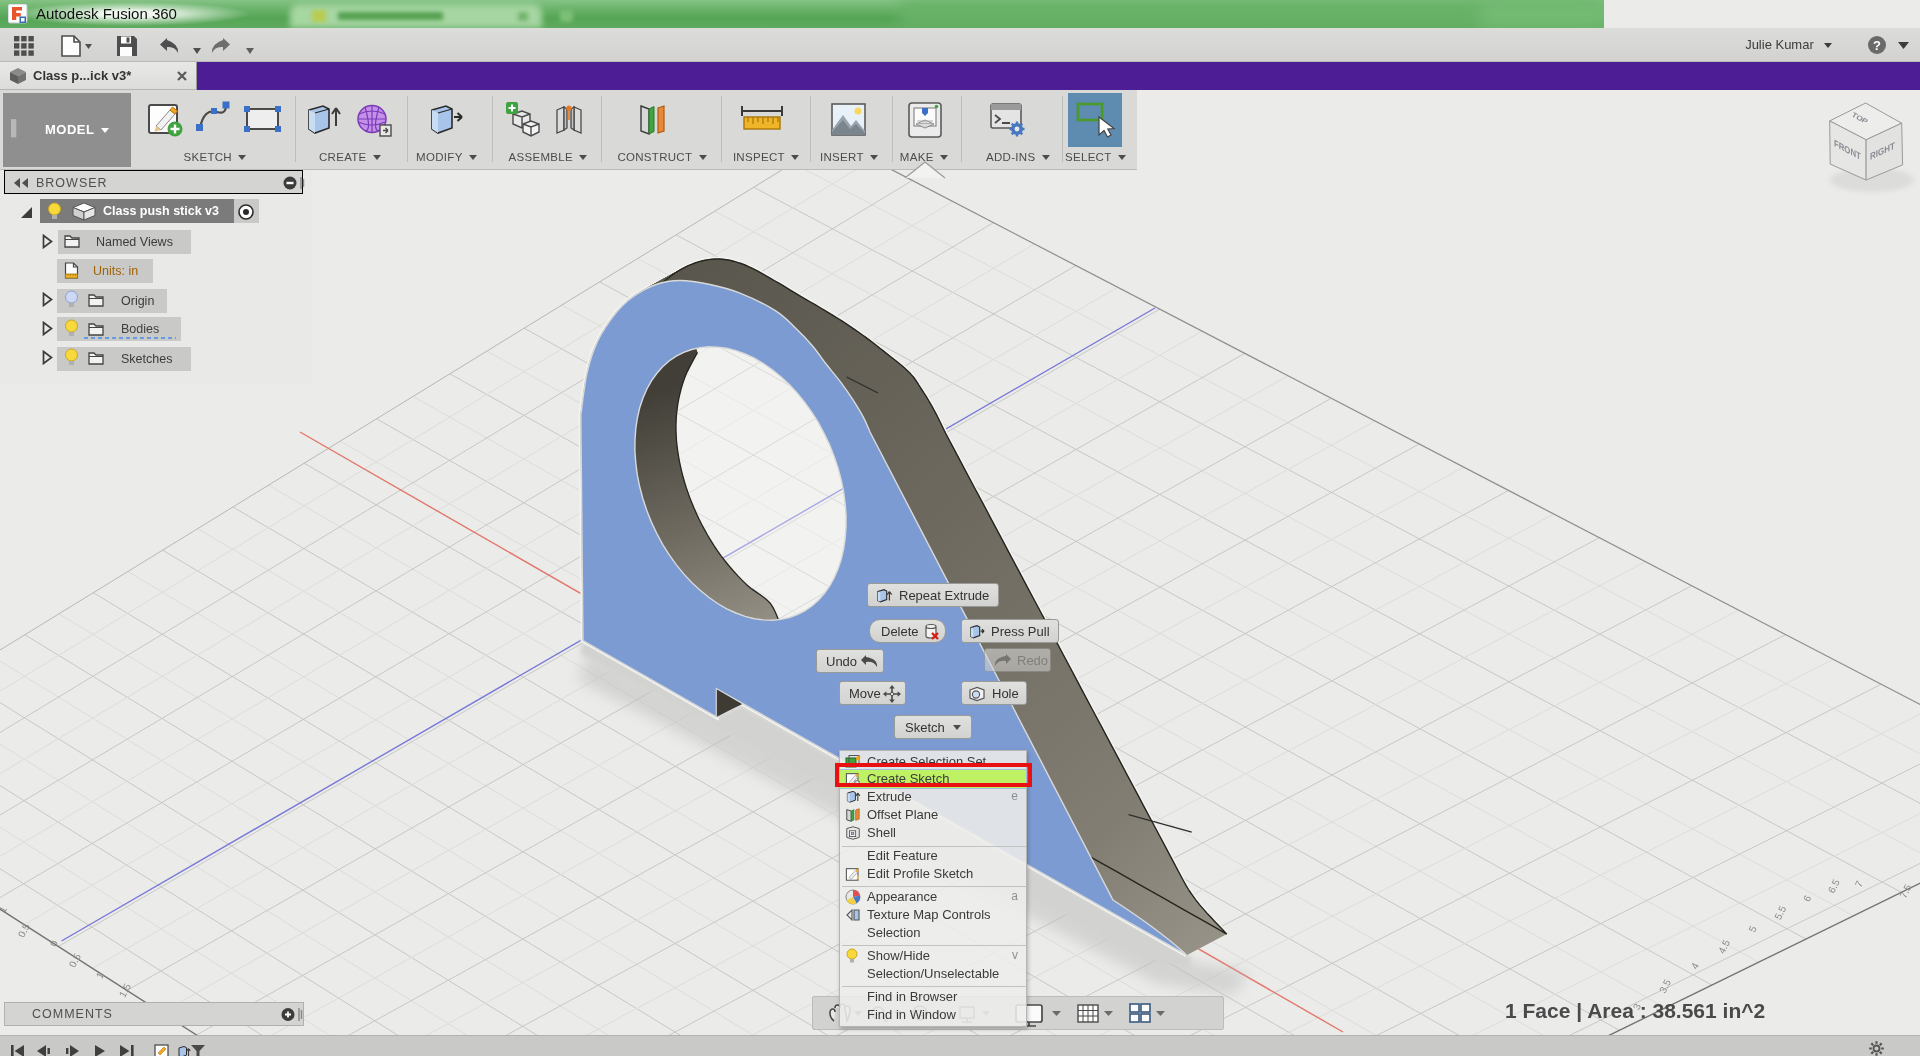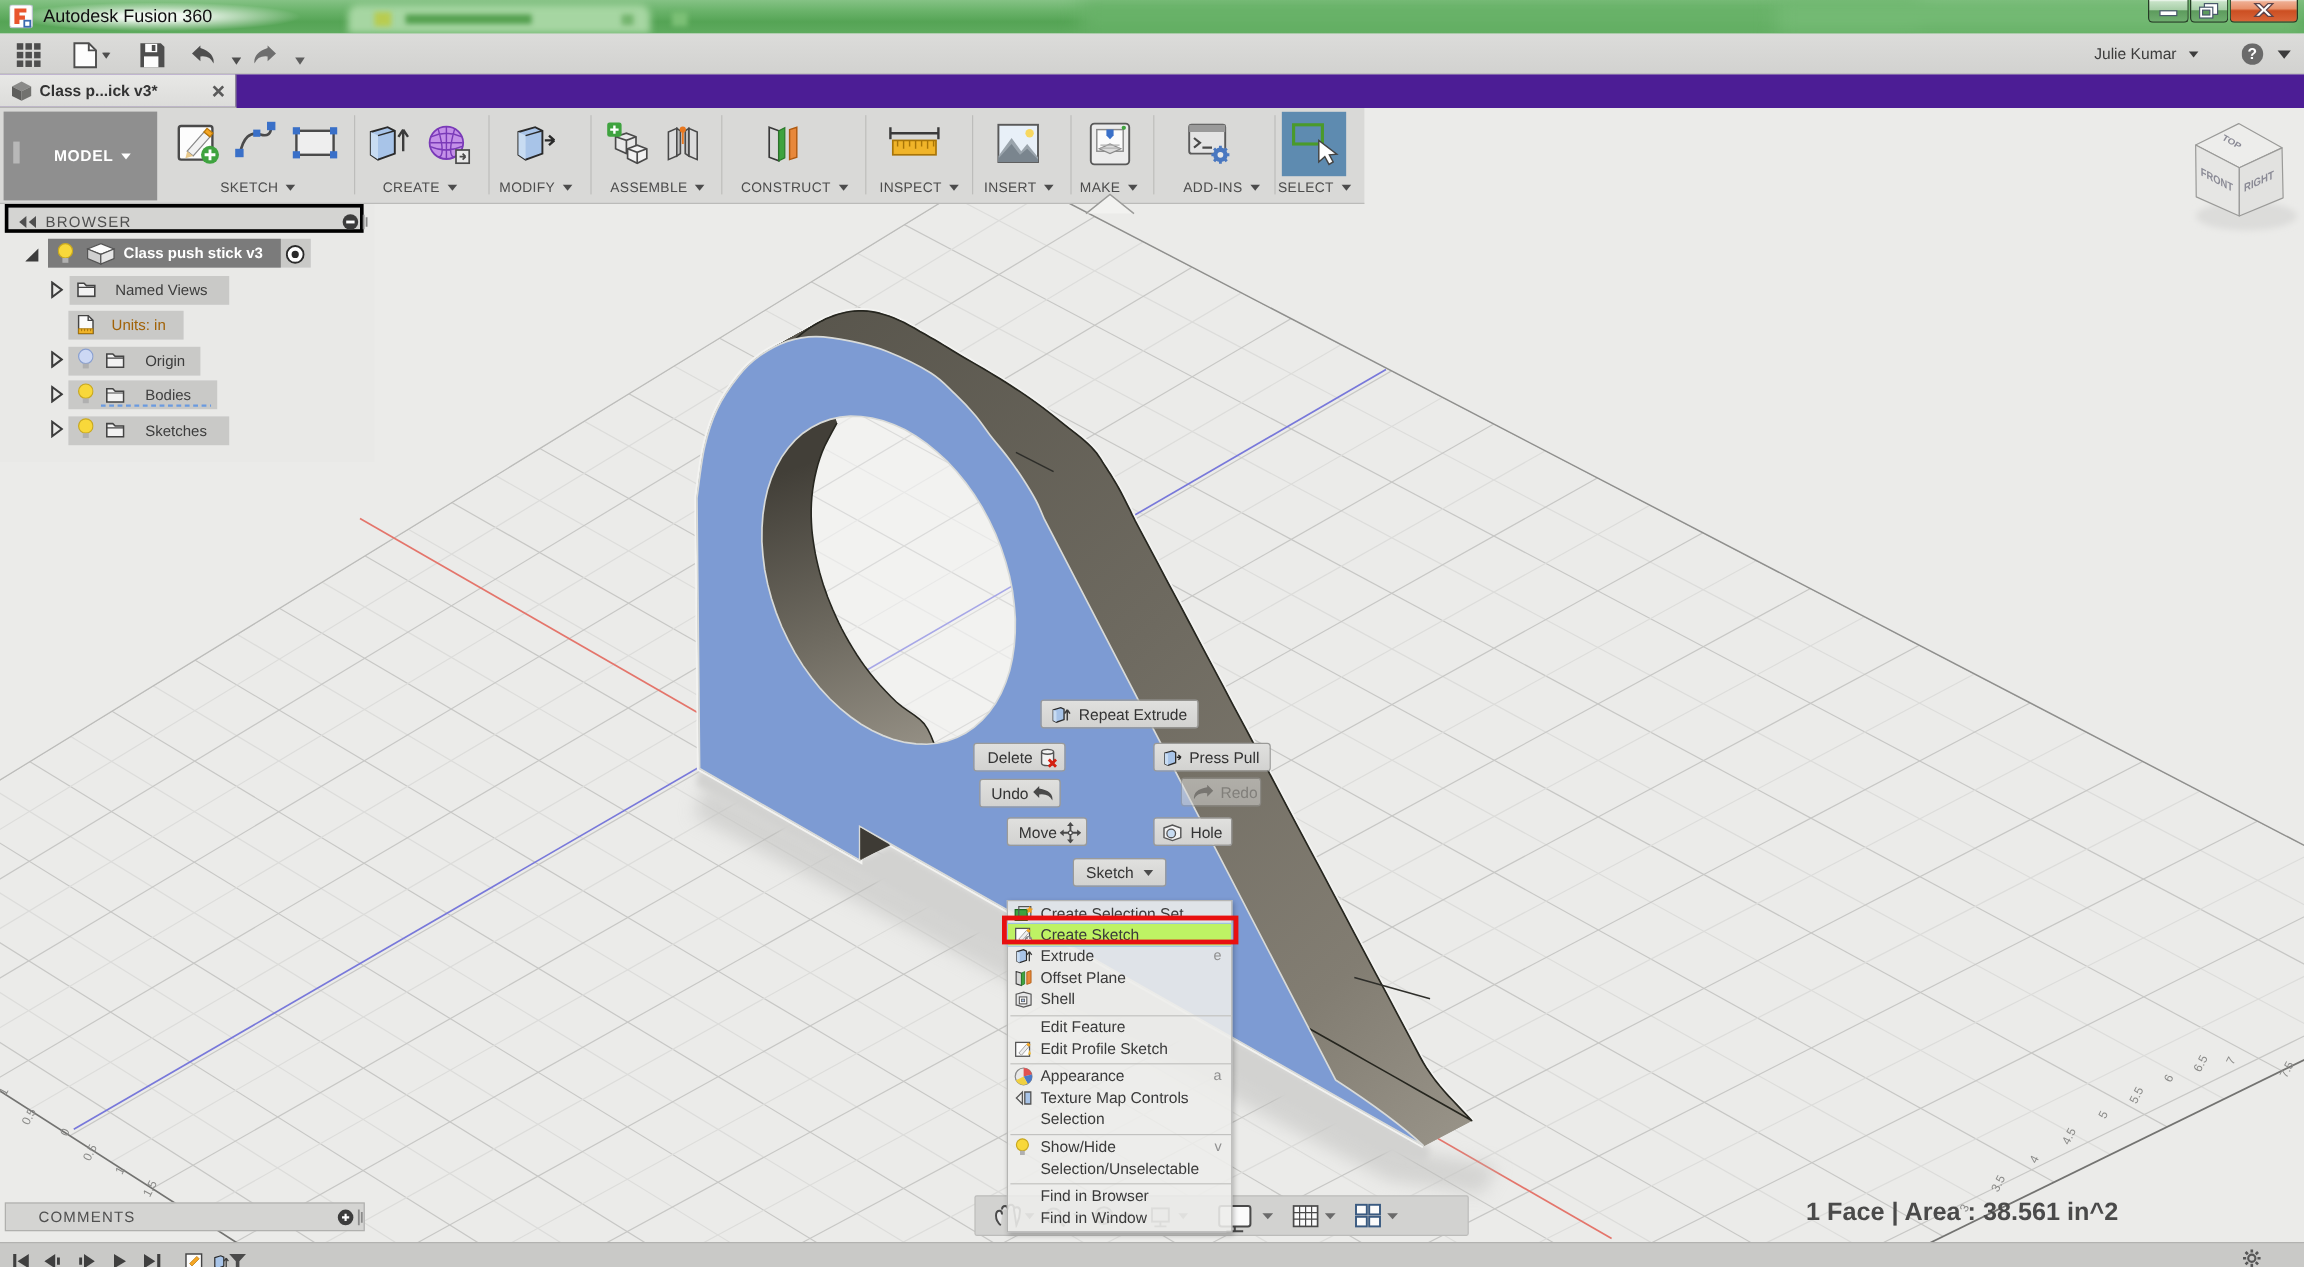--- a/index.html
+++ b/index.html
@@ -1,18 +1,18 @@
 <!DOCTYPE html>
 <html><head><meta charset="utf-8"><style>
 *{margin:0;padding:0;box-sizing:border-box;}
 html,body{width:1920px;height:1056px;overflow:hidden;font-family:"Liberation Sans",sans-serif;background:#ebebe9;}
 #root{position:relative;width:1920px;height:1056px;}
 .abs{position:absolute;}
 
-#titlebar{left:0;top:0;width:1920px;height:28px;background:linear-gradient(180deg,#85c285 0%,#6cb46c 30%,#55a455 65%,#5fab5f 100%);overflow:hidden;}
+#titlebar{left:0;top:0;width:1604px;height:28px;background:linear-gradient(180deg,#85c285 0%,#6cb46c 30%,#55a455 65%,#5fab5f 100%);overflow:hidden;}
 #titlebar .ghost1{position:absolute;left:290px;top:4px;width:252px;height:24px;background:#a6d6a2;border-radius:9px 9px 0 0;filter:blur(3px);}
 #titlebar .ghost2{position:absolute;left:900px;top:0px;width:700px;height:28px;background:#68b268;filter:blur(8px);}
 #titlebar .ghost3{position:absolute;left:1480px;top:0px;width:440px;height:28px;background:#74ba74;filter:blur(8px);}
 #titlebar .ghostD{position:absolute;background:#4f8f4a;filter:blur(2px);}
 #titleGlow{left:26px;top:2px;width:240px;height:24px;background:radial-gradient(ellipse 120px 12px at 105px 12px,rgba(255,255,255,.9) 25%,rgba(255,255,255,0) 100%);}
 #titleTxt{left:36px;top:5px;font-size:15px;color:#101010;}
 
 .winbtn{position:absolute;top:0;height:19px;border:1px solid #263b26;border-top:none;box-shadow:inset 0 1px 0 rgba(255,255,255,.55);}
 #btnMin{left:1790px;width:34px;border-radius:0 0 4px 4px;background:linear-gradient(180deg,#cde6cd 0%,#a8cfa8 45%,#5d9b5d 50%,#6fae6f 100%);}
 #btnMax{left:1825px;width:32px;border-radius:0 0 4px 4px;background:linear-gradient(180deg,#cde6cd 0%,#a8cfa8 45%,#5d9b5d 50%,#6fae6f 100%);}
@@ -29,21 +29,21 @@
 #modelbtn{left:3px;top:3px;width:128px;height:74px;background:#8f8f8f;color:#fff;}
 #modelbtn .lbl{position:absolute;left:42px;top:29px;font-size:13px;font-weight:bold;letter-spacing:.5px;}
 .rgroup{position:absolute;top:0;height:80px;}
 .rlabel{position:absolute;bottom:7px;width:100%;text-align:center;font-size:11.5px;color:#4c4c4c;letter-spacing:.3px;white-space:nowrap;}
 .rsep{position:absolute;top:6px;width:1px;height:66px;background:#bdbdbb;}
 .ricon{position:absolute;top:10px;}
 .caret{display:inline-block;width:0;height:0;border-left:4px solid transparent;border-right:4px solid transparent;border-top:5px solid #4c4c4c;vertical-align:middle;margin-left:3px;}
 .caretw{display:inline-block;width:0;height:0;border-left:4px solid transparent;border-right:4px solid transparent;border-top:5px solid #fff;vertical-align:middle;margin-left:3px;}
 
 #bpanel{left:0;top:170px;width:312px;height:215px;background:#e9e9e7;}
-#bheader{position:absolute;left:4px;top:0px;width:299px;height:24px;background:#d4d4d2;border:3px solid #000000;color:#4f4f4f;}
+#bheader{position:absolute;left:4px;top:0px;width:299px;height:24px;background:#d4d4d2;border:1px solid #000000;color:#4f4f4f;}
 #bheader .t{position:absolute;left:31px;top:5px;font-size:12.5px;letter-spacing:1px;}
 .trow{position:absolute;height:24px;background:#c9c9c7;}
 
 .mkbtn{position:absolute;height:24px;background:linear-gradient(180deg,#e0e0de,#d2d2d0);border:1px solid #9a9a98;border-radius:3px;font-size:13px;color:#333;white-space:nowrap;}
 
 #ctxmenu{left:839px;top:750px;width:188px;height:277px;background:rgba(237,237,235,0.88);border:1px solid #b5b5b3;box-shadow:1px 2px 4px rgba(0,0,0,.25);}
 .mi{position:absolute;left:0;width:100%;height:18px;font-size:13px;color:#3a3a3a;}
 .mi .t{position:absolute;left:27px;top:1px;white-space:nowrap;}
 .mi .k{position:absolute;right:8px;top:1px;color:#909090;font-size:12px;}
 .msep{position:absolute;left:2px;width:184px;height:1px;background:#c2c2c0;}
@@ -781,21 +781,21 @@
 <div id="areatxt" class="abs">1 Face | Area : 38.561 in^2</div>
 
 <div class="mkbtn" style="left:867px;top:583px;width:132px;">
       <svg style="position:absolute;left:7px;top:3px" width="18" height="18" viewBox="0 0 20 20">
         <path d="M3 5 L10 3 L13 4.5 L13 14 L6 16.5 L3 15 Z" fill="#a8c4e8" stroke="#2a2a2a" stroke-width="1.2"></path>
         <path d="M3 5 L6 6.5 L6 16.5 L3 15 Z" fill="#c8dcf2"></path>
         <path d="M16 15 V5 M16 5 l-2.5 3.5 M16 5 l2.5 3.5" stroke="#3c3c3c" stroke-width="1.4" fill="none"></path>
       </svg>
       <span style="position:absolute;left:31px;top:4px">Repeat Extrude</span>
     </div>
-<div class="mkbtn" style="left:811px;top:619px;width:77px;">
+<div class="mkbtn" style="left:869px;top:619px;width:77px;border-radius:11px;">
       <span style="position:absolute;left:11px;top:4px">Delete</span>
       <svg style="position:absolute;left:52px;top:3px" width="20" height="19" viewBox="0 0 20 19">
         <path d="M4 3.5 a5 2 0 0 0 10 0 a5 2 0 0 0 -10 0 V13 a5 2 0 0 0 10 0 V3.5" fill="#f2f2f2" stroke="#555" stroke-width="1.2"></path>
         <path d="M10 10 l6 6 M16 10 l-6 6" stroke="#d42010" stroke-width="2.4"></path>
       </svg>
     </div>
 <div class="mkbtn" style="left:961px;top:619px;width:98px;">
       <svg style="position:absolute;left:6px;top:3px" width="18" height="18" viewBox="0 0 20 20">
         <path d="M3 5 L10 3 L13 4.5 L13 14 L6 16.5 L3 15 Z" fill="#a8c4e8" stroke="#2a2a2a" stroke-width="1.2"></path>
         <path d="M3 5 L6 6.5 L6 16.5 L3 15 Z" fill="#c8dcf2"></path>

